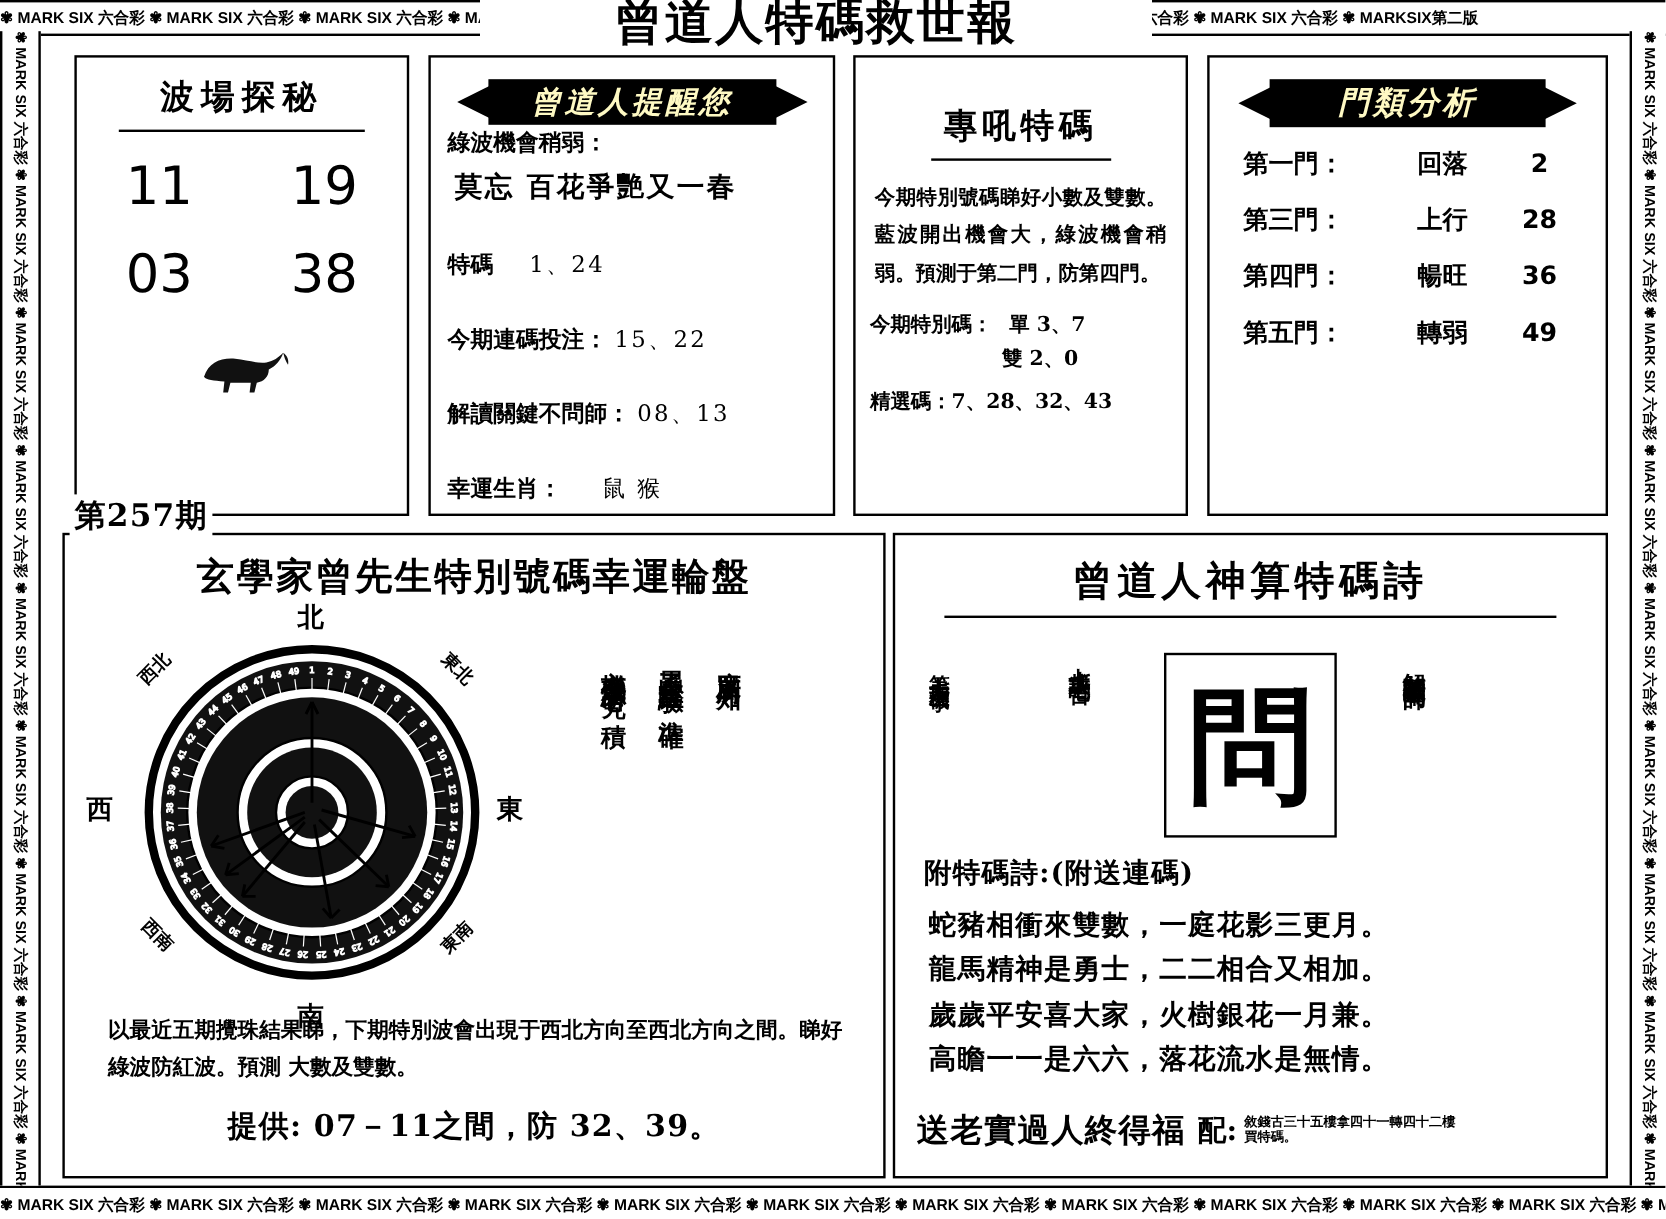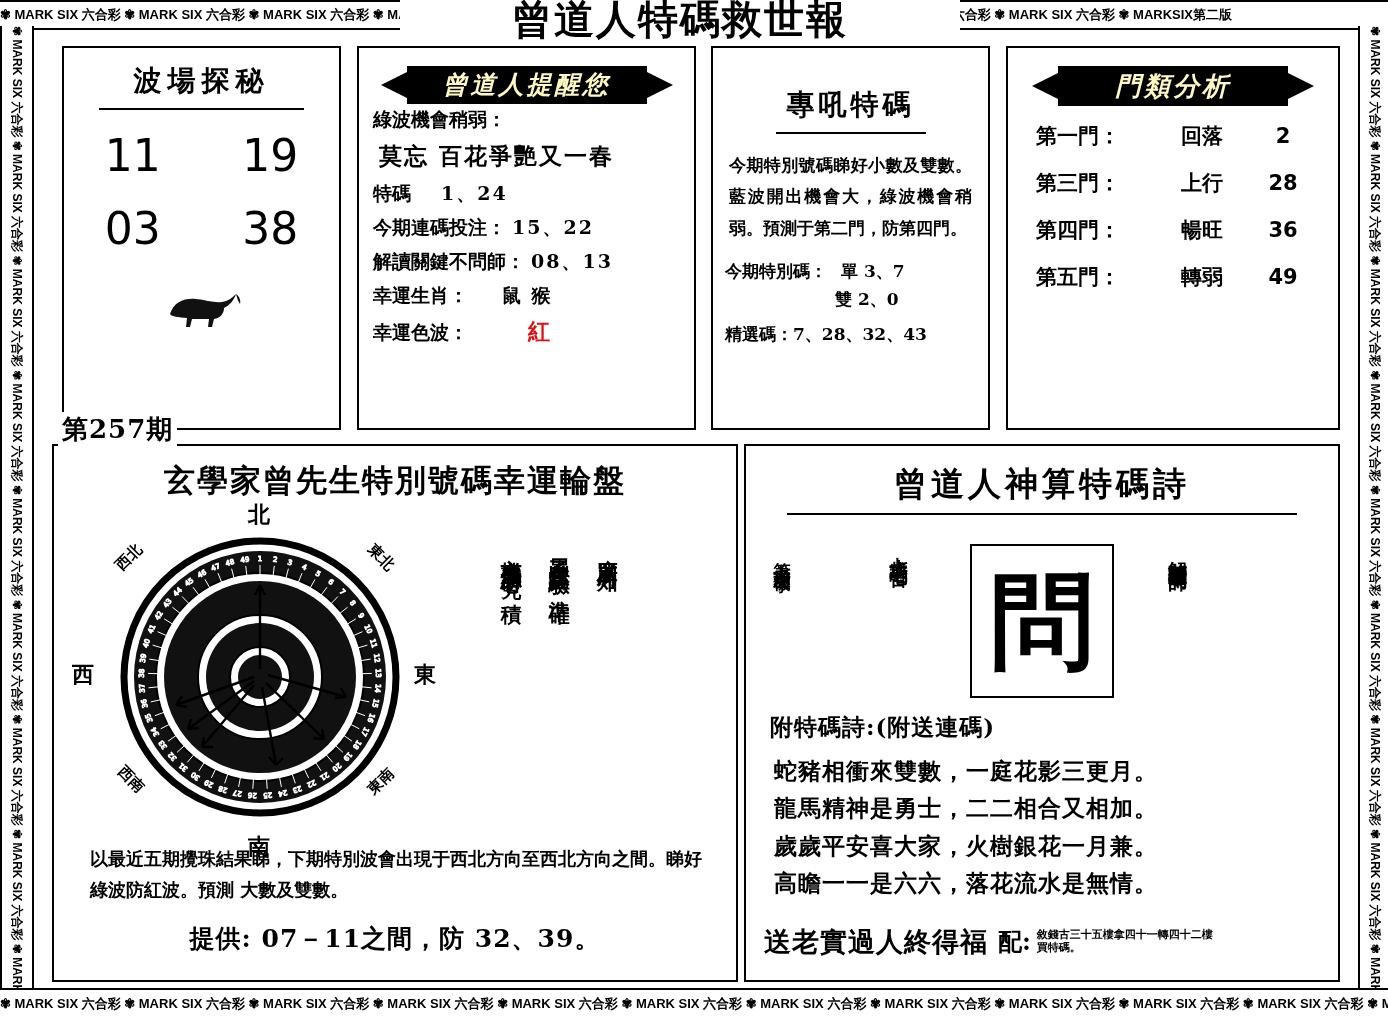--- a/index.html
+++ b/index.html
@@ -93,21 +93,21 @@
   .issue{
     position:absolute;left:58px;top:412px;font-size:26px;font-weight:bold;letter-spacing:1px;background:#fff;padding:0 4px;z-index:6;
   }
 
   
   #p-remind{left:357px;top:46px;width:335px;height:380px;}
   #p-remind .burst{width:240px;top:18px;font-size:25px;height:38px;line-height:38px;}
   .rows{margin:24px 0 0 14px;font-size:19px;line-height:1.05;}
   .rows .r{display:flex;align-items:baseline;margin-bottom:14px;font-weight:bold;}
   .rows .r .lab{white-space:nowrap;}
-  .rows .r .val{margin-left:6px;font-weight:bold;letter-spacing:2px;}
+  .rows .r .val{margin-left:6px;font-weight:normal;letter-spacing:2px;margin-top:28px;}
   .big-line{font-size:23px;font-weight:bold;letter-spacing:2px;margin:6px 0 16px 6px;}
   .red{color:#d11; }
   .zodiac{letter-spacing:10px;}
 
   
   #p-special{left:711px;top:46px;width:275px;height:380px;}
   #p-special .ttl{
     text-align:center;font-size:28px;font-weight:bold;letter-spacing:4px;padding-top:38px;
   }
   #p-special .ttl:after{

